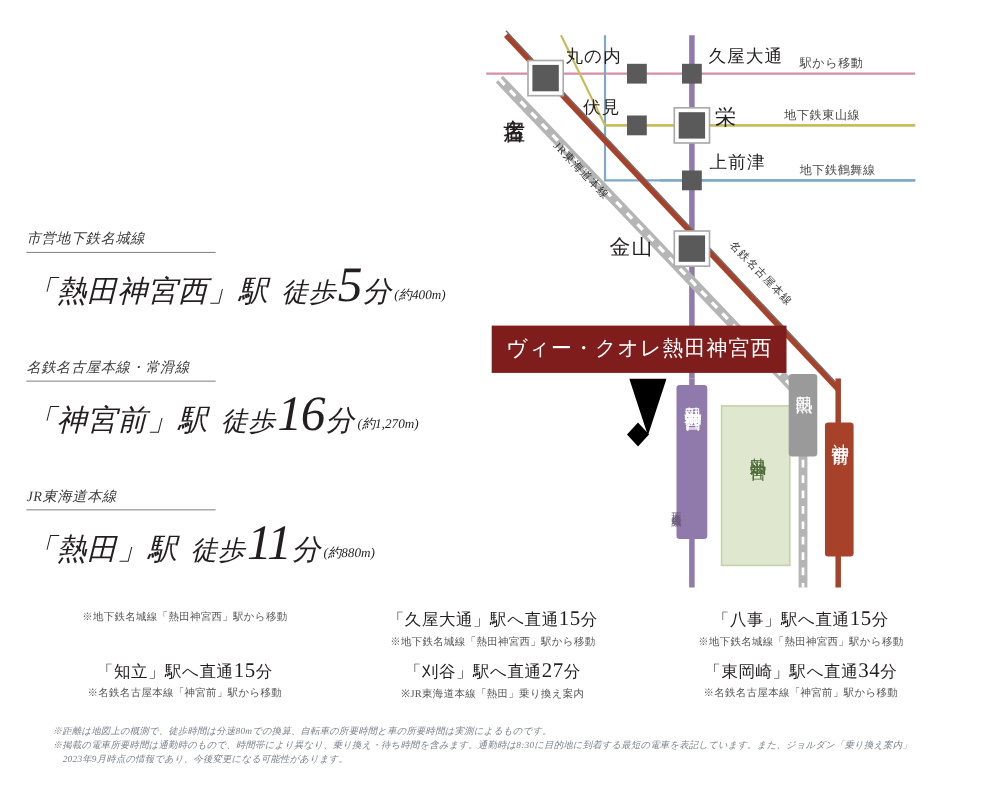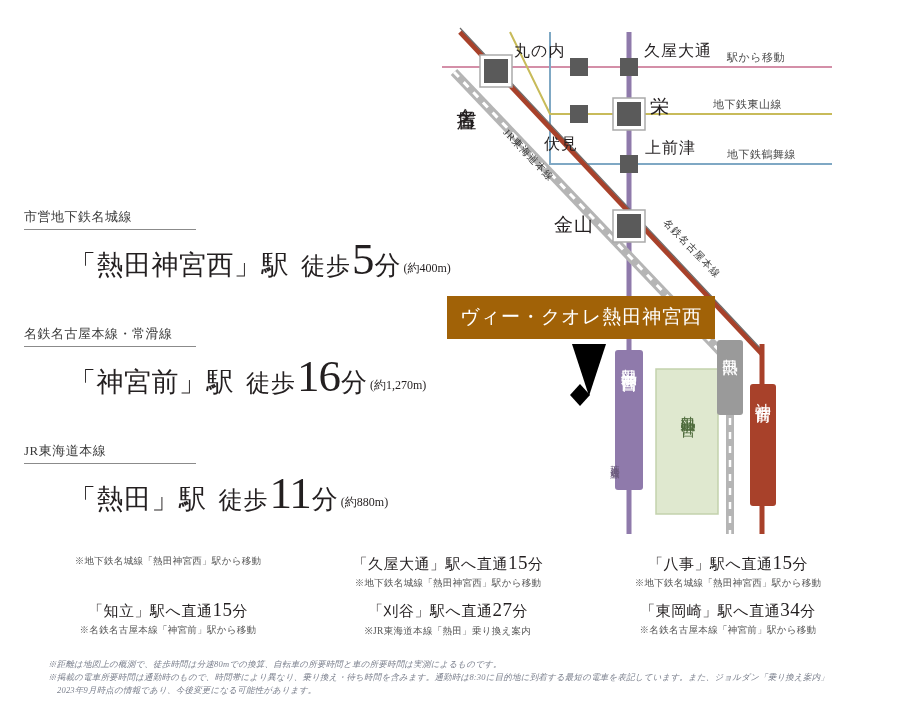--- a/index.html
+++ b/index.html
@@ -7,32 +7,32 @@
   body {
     background:#ffffff;
     font-family:"Liberation Serif", serif;
     color:#231f20;
     position:relative;
     overflow:hidden;
   }
   .page { position:relative; width:898px; height:715px; }
 
   
-  .access-list { position:absolute; left:24px; top:208px; width:400px; }
+  .access-list { position:absolute; left:24px; top:208px; width:400px;font-style:italic; }
   .access-block { margin-bottom:42px; }
   .access-line-name {
     font-size:13px; letter-spacing:0.5px; color:#3a3a3a;
     padding-bottom:3px; margin-bottom:7px;
     border-bottom:1px solid #8b8b8b; display:block; width:172px;
   }
   .access-main {
     display:flex; align-items:baseline; white-space:nowrap;
     color:#231f20;
   }
-  .ac-station { font-size:27px; letter-spacing:0.5px;margin-left:45px; }
+  .ac-station { font-size:27px; letter-spacing:0.5px; }
   .ac-eki { font-size:27px; letter-spacing:0.5px; }
   .ac-walk { font-size:24px; margin-left:12px; letter-spacing:1px; }
   .ac-num { font-size:45px; line-height:1; margin-left:1px; font-weight:400; letter-spacing:-1px;}
   .ac-fun { font-size:26px; margin-left:1px; }
   .ac-dist { font-size:12px; margin-left:3px; position:relative; top:-2px; }
 
   
   .map { position:absolute; left:432px; top:14px; width:466px; height:530px; }
   .map-svg { position:absolute; left:0; top:0; }
 
@@ -55,21 +55,21 @@
     font-size:16px; letter-spacing:2px; color:#ffffff; text-align:center;
   }
   .park-label {
     position:absolute; writing-mode:vertical-rl; text-orientation:upright;
     font-size:15px; letter-spacing:2px; color:#4e6b3c;
   }
 
   
   .callout {
     position:absolute; left:15px; top:282px;
-    background:#a16207; color:#ffffff;
+    background:#7f1d1d; color:#ffffff;
     font-size:19px; letter-spacing:1px;
     padding:8px 13px 9px 13px; white-space:nowrap;
     z-index:6;
   }
   .callout-tail {
     position:absolute; left:140px; top:330px; z-index:5;
   }
 
   
   .transit { position:absolute; left:28px; top:552px; width:842px; }
@@ -173,21 +173,21 @@
 
       <rect x="183" y="336" width="28" height="140" rx="3" fill="#8f7aab"></rect>
       <rect x="285" y="326" width="26" height="75" rx="3" fill="#9a9a9a"></rect>
       <rect x="318" y="370" width="26" height="122" rx="3" fill="#a8412a"></rect>
 
       <polygon points="148,370 158,381 148,392 138,381" fill="#000000"></polygon>
     </svg>
 
     <span class="map-label lbl-h" style="left:82px; top:27px;">丸の内</span>
     <span class="map-label lbl-h" style="left:212px; top:27px;">久屋大通</span>
-    <span class="map-label lbl-h" style="left:112px; top:74px;margin-top:46px;">伏見</span>
+    <span class="map-label lbl-h" style="left:98px; top:74px;">伏見</span>
     <span class="map-label lbl-h-lg" style="left:218px; top:80px;">栄</span>
     <span class="map-label lbl-h" style="left:213px; top:124px;">上前津</span>
     <span class="map-label lbl-h-lg" style="left:122px; top:198px;">金山</span>
 
     <span class="map-label lbl-line-r" style="left:295px; top:36px;">駅から移動</span>
     <span class="map-label lbl-line-r" style="left:281px; top:83px;">地下鉄東山線</span>
     <span class="map-label lbl-line-r" style="left:295px; top:133px;">地下鉄鶴舞線</span>
 
     <span class="map-label lbl-vert" style="left:22px; top:78px;">名古屋</span>
 

